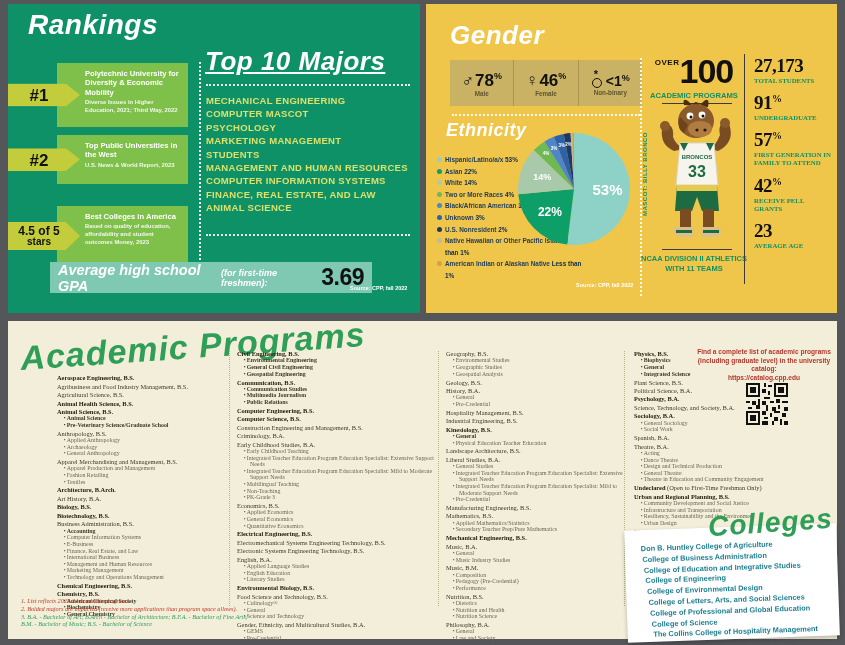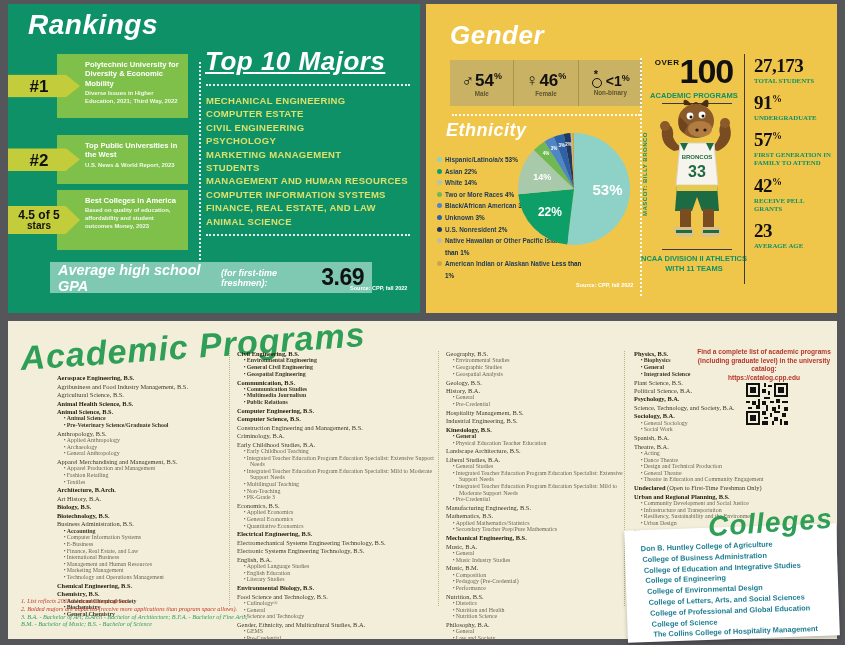--- a/index.html
+++ b/index.html
@@ -115,59 +115,58 @@
   .college-item { font-size:7.4px; font-weight:bold; color:#1f7f93; line-height:10.8px; }
 </style>
 </head>
 <body>
 
 <div class="stage">
 
   <div class="green-panel">
     <div class="script-title rankings-title">Rankings</div>
 
-    <div class="rk-row" style="top:50px;height:64px;">
+    <div class="rk-row" style="top:59px;height:64px;">
       <div class="rk-box">
         <div class="rk-title">Polytechnic University for Diversity &amp; Economic Mobility</div>
         <div class="rk-src">Diverse Issues in Higher Education, 2021; Third Way, 2022</div>
       </div>
       <div class="rk-badge">
         <span class="b1">#1</span>
           <span class="b2"></span>
       </div>
     </div>
     <div class="rk-row" style="top:131px;height:49px;">
       <div class="rk-box">
         <div class="rk-title">Top Public Universities in the West</div>
         <div class="rk-src">U.S. News &amp; World Report, 2023</div>
       </div>
       <div class="rk-badge">
         <span class="b1">#2</span>
           <span class="b2"></span>
       </div>
     </div>
-    <div class="rk-row" style="top:186px;height:60px;">
+    <div class="rk-row" style="top:202px;height:60px;">
       <div class="rk-box">
         <div class="rk-title">Best Colleges in America</div>
         <div class="rk-src">Based on quality of education, affordability and student outcomes Money, 2023</div>
       </div>
       <div class="rk-badge">
         <span class="b1" style="font-size:12px;">4.5 of 5</span>
           <span class="b2">stars</span>
       </div>
     </div>
 
     <div class="vdot" style="left:191px;top:58px;height:202px;"></div>
 
     <div class="script-title majors-title">Top 10 Majors</div>
     <div class="hdot" style="left:198px;top:80px;width:204px;"></div>
     <div class="majors-list">
         <div class="major-item">MECHANICAL ENGINEERING</div>
-        <div class="major-item">COMPUTER ESTATE</div>
-        <div class="major-item">CIVIL ENGINEERING</div>
+        <div class="major-item">COMPUTER MASCOT</div>
         <div class="major-item">PSYCHOLOGY</div>
         <div class="major-item">MARKETING MANAGEMENT</div>
         <div class="major-item">STUDENTS</div>
         <div class="major-item">MANAGEMENT AND HUMAN RESOURCES</div>
         <div class="major-item">COMPUTER INFORMATION SYSTEMS</div>
         <div class="major-item">FINANCE, REAL ESTATE, AND LAW</div>
         <div class="major-item">ANIMAL SCIENCE</div>
       </div>
     <div class="hdot" style="left:198px;top:230px;width:204px;"></div>
 
@@ -179,21 +178,21 @@
     <div class="src-tiny" style="left:342px;top:281px;">Source: CPP, fall 2022</div>
   </div>
 
   <div class="yellow-panel">
     <div class="script-title gender-title">Gender</div>
 
     <div class="gender-box">
       <div class="g-cell">
         <div class="g-row">
             <span class="g-icon">♂</span>
-            <span class="g-val"><span>54</span><span class="g-pct">%</span></span>
+            <span class="g-val"><span>78</span><span class="g-pct">%</span></span>
           </div>
         <div class="g-lbl">Male</div>
       </div>
       <div class="g-cell">
         <div class="g-row">
             <span class="g-icon">♀</span>
             <span class="g-val"><span>46</span><span class="g-pct">%</span></span>
           </div>
         <div class="g-lbl">Female</div>
       </div>

